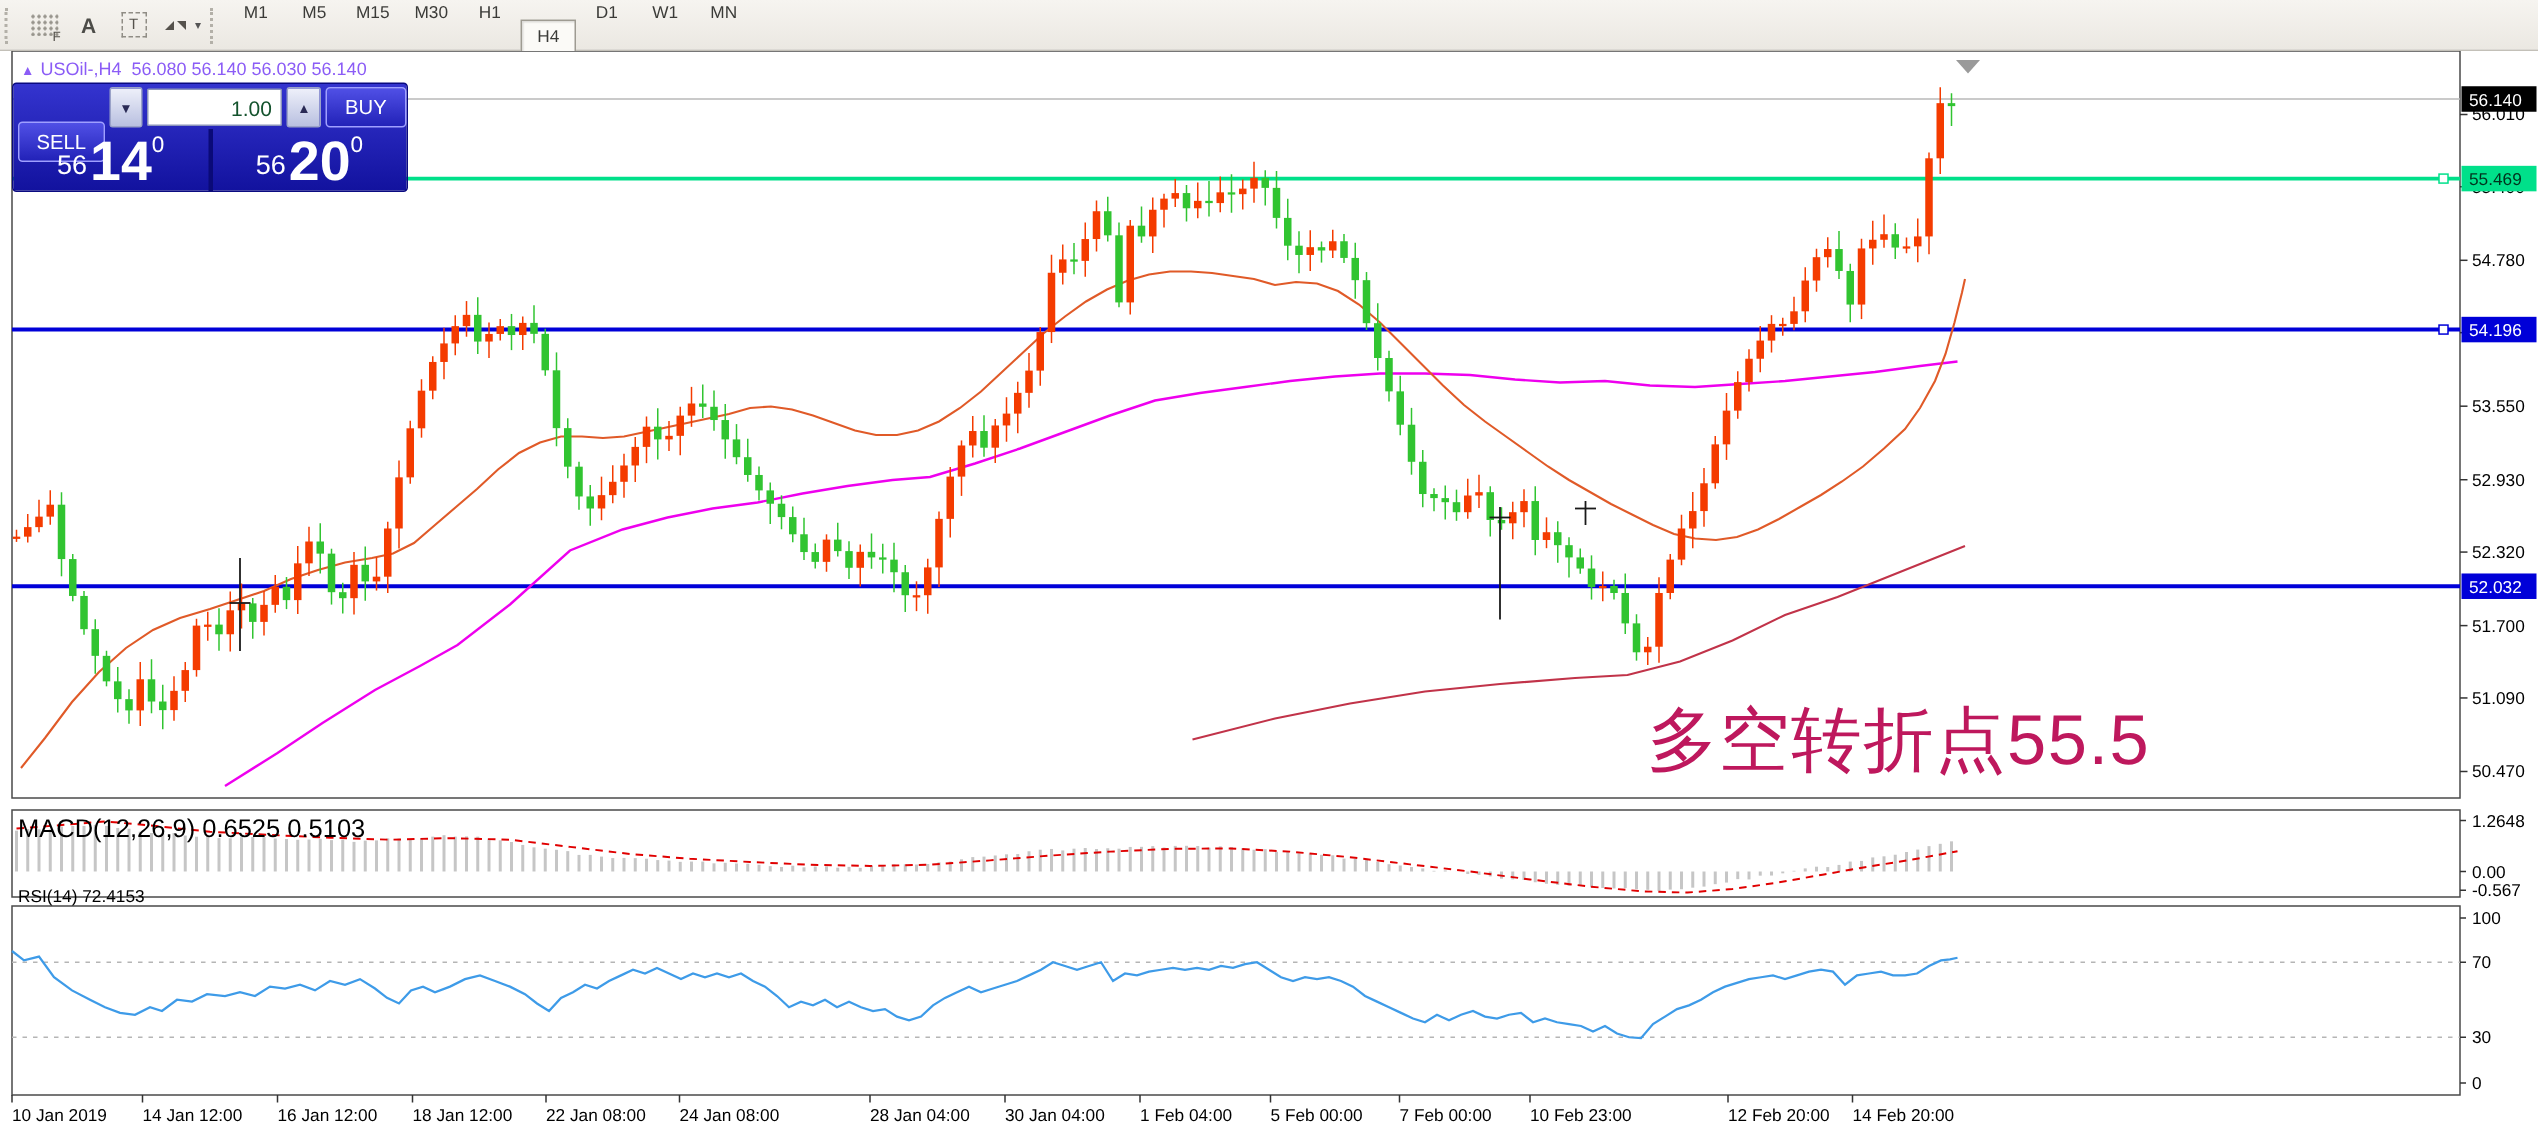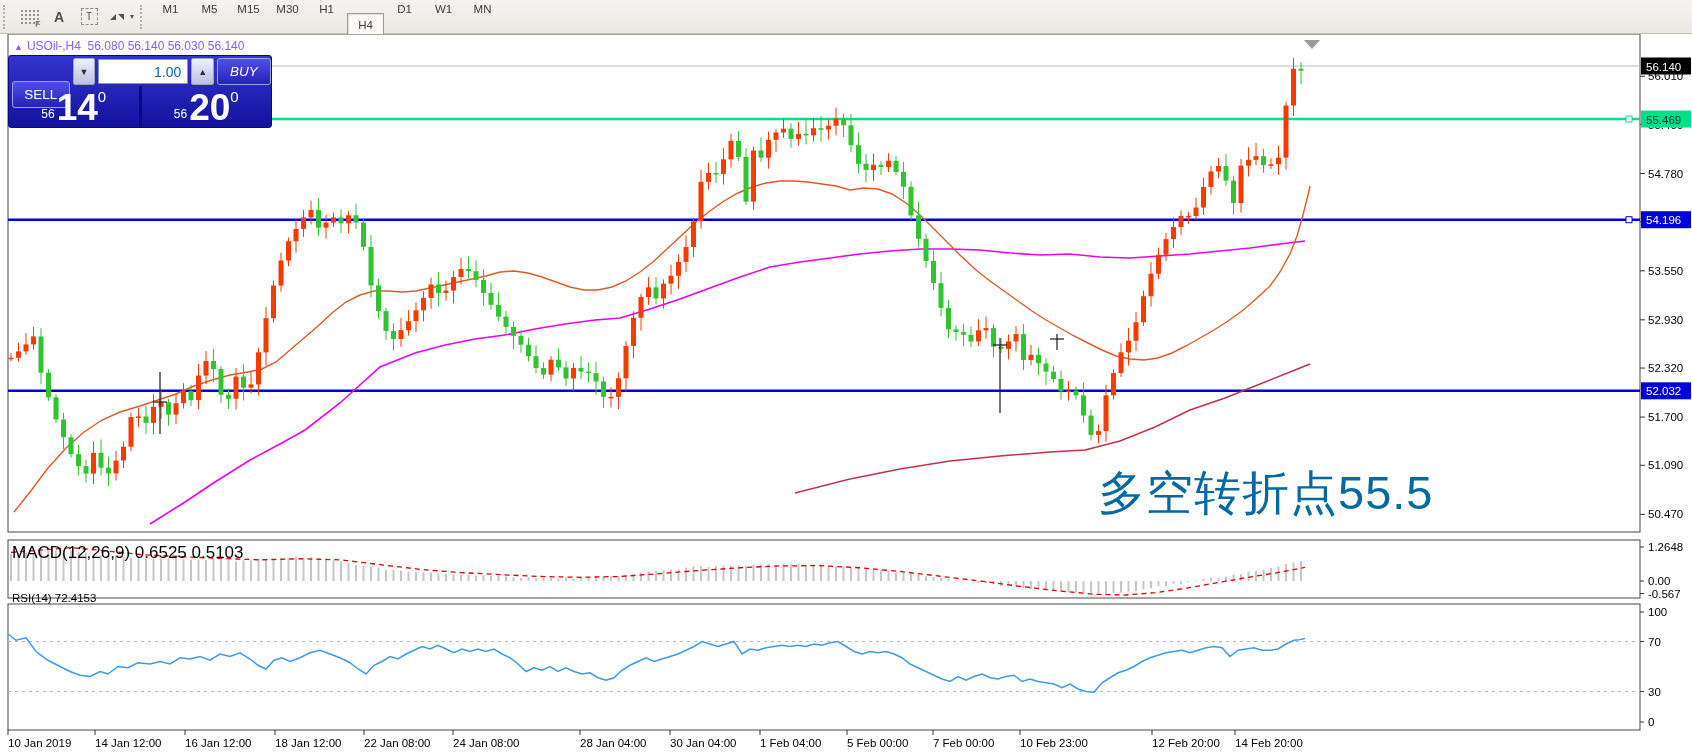--- a/index.html
+++ b/index.html
@@ -30,34 +30,34 @@
   .chart-title .arr{font-size:9px;margin-right:4px;}
 
   
   .trade-panel{position:absolute;left:8px;top:21px;width:264px;height:73px;z-index:6;
     background:linear-gradient(#3434cf,#12129e);border:1px solid #0a0a80;border-radius:3px;
     box-sizing:border-box;color:#fff;}
   .tp-row{position:absolute;left:0;top:2px;width:100%;height:27px;display:flex;align-items:center;}
   .tp-btn{height:25px;background:linear-gradient(#5050e6,#2222b8);border:1px solid #9f9fff;
     border-radius:3px;color:#fff;font-size:13.5px;display:flex;align-items:center;justify-content:center;cursor:pointer;}
   .tp-sell{width:62px;margin-left:3px;margin-top:46px;}
-  .tp-buy{width:58px;margin-left:3px;font-style:italic;}
+  .tp-buy{width:58px;margin-left:3px;}
   .tp-spin{width:23px;height:25px;background:linear-gradient(#eef0fa,#b9c0e0);border:1px solid #9aa2c8;
     border-radius:2px;display:flex;align-items:center;justify-content:center;color:#2a2a55;font-size:9px;cursor:pointer;margin-left:3px;}
   .tp-vol{width:80px;height:21px;margin-left:3px;border:1px solid #8b93bb;border-radius:1px;
-    font-size:14px;text-align:right;padding-right:6px;color:#0369a1;font-family:"Liberation Sans",sans-serif;}
+    font-size:14px;text-align:right;padding-right:6px;color:#14532d;font-family:"Liberation Sans",sans-serif;}
   .tp-prices{position:absolute;left:0;top:30px;width:100%;height:42px;display:flex;}
   .tp-price{flex:1;display:flex;align-items:flex-end;justify-content:center;padding-bottom:3px;}
-  .tp-price .small{font-size:12px;margin-right:2px;margin-bottom:4px;}
+  .tp-price .small{font-size:18px;margin-right:2px;margin-bottom:4px;}
   .tp-price .big{font-size:37px;font-weight:bold;line-height:34px;text-align:center;}
   .tp-price .sup{font-size:15px;margin-top:0;align-self:flex-start;margin-top:2px;}
   .tp-div{width:3px;background:#0a0a78;}
 
   
-  .annotation{position:absolute;left:1098px;top:428px;font-size:47px;color:#0369a1;z-index:4;
+  .annotation{position:absolute;left:1098px;top:428px;font-size:47px;color:#be185d;z-index:4;
     font-family:"Liberation Sans",sans-serif;letter-spacing:1px;white-space:nowrap;}
 </style>
 </head>
 <body>
 
 <div id="stage">
 
   <div class="toolbar">
     <div class="grip"></div>
     <div class="tbtn">

